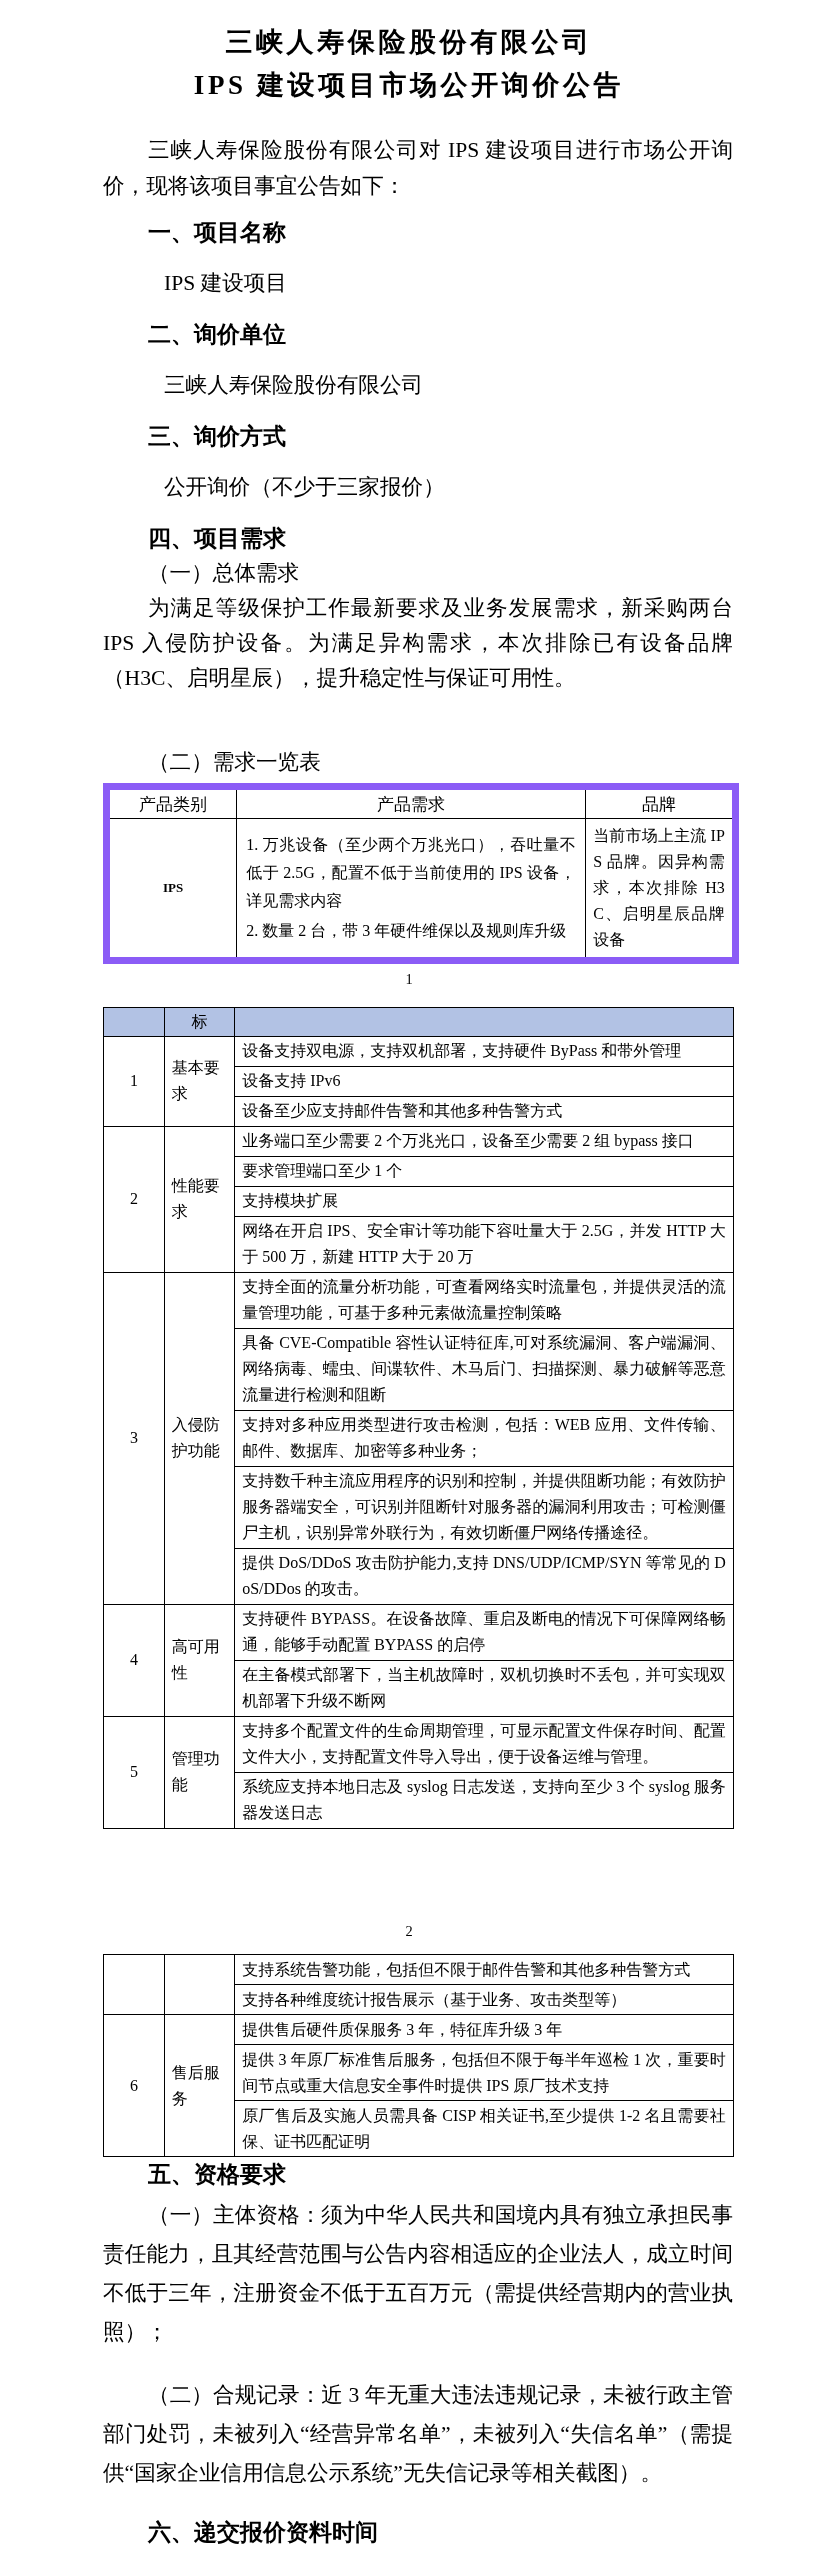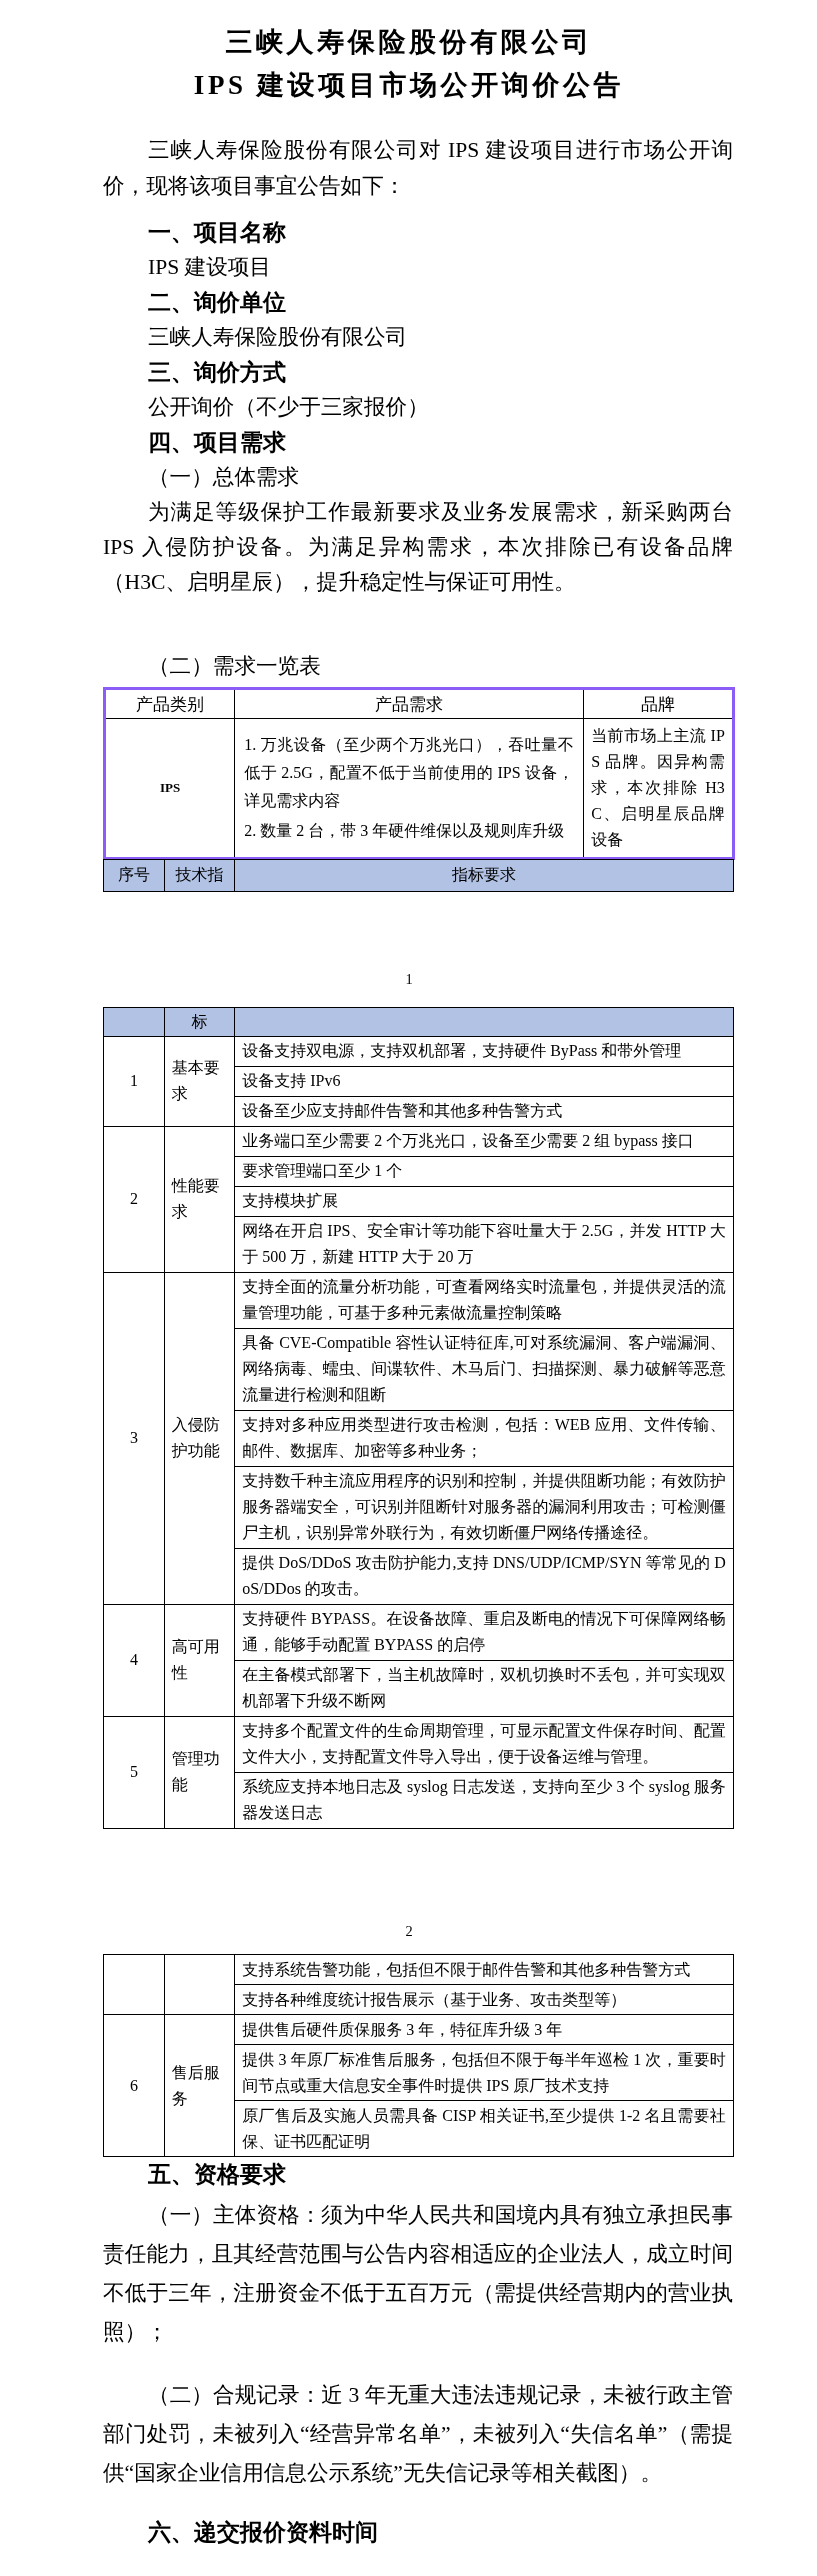--- a/index.html
+++ b/index.html
@@ -24,33 +24,33 @@
   }
   .h-sec{
     margin:0;font-size:23px;line-height:35px;font-weight:bold;
     font-family:"Liberation Sans","DejaVu Sans",sans-serif;
     padding-left:45px;
   }
   .h-sub{
     margin:0;font-size:21.6px;line-height:35px;font-weight:normal;
     padding-left:45px;
   }
-  .bline{margin:0;font-size:21.6px;line-height:35px;padding-left:45px;}
+  .bline{margin:16px;font-size:21.6px;line-height:35px;padding-left:45px;}
   .para{
     margin:0;font-size:21.6px;line-height:39px;
     text-indent:45px;text-align:justify;
   }
   .para.lh68{line-height:35px;}
   .para.lh70{line-height:36px;}
 
   
   table{border-collapse:collapse;table-layout:fixed;margin-left:103px;}
   td,th{border:0.5px solid #000;word-break:break-all;}
 
-  .t1{width:630px;border:3px solid #8b5cf6;margin-top:3.1px;}
+  .t1{width:630px;border:7px solid #8b5cf6;margin-top:3.1px;}
   .t1 th{
     font-weight:normal;font-size:17px;line-height:23px;
     padding:2.6px 3.1px;text-align:center;vertical-align:middle;
   }
   .t1 td{font-size:16px;vertical-align:middle;}
   .t1 .cat{text-align:center;font-weight:bold;font-size:13px;}
   .t1 .reqcell{padding:5.2px 9.3px;line-height:28px;text-align:justify;}
   .t1 .reqcell .req-item{margin:2.1px 0;}
   .t1 .brandcell{padding:4.1px 7.2px;line-height:26px;text-align:justify;}
 
@@ -121,34 +121,20 @@
         <td class="cat">IPS</td>
         <td class="reqcell">
           <div class="req-item">1. 万兆设备（至少两个万兆光口），吞吐量不低于 2.5G，配置不低于当前使用的 IPS 设备，详见需求内容</div>
           <div class="req-item">2. 数量 2 台，带 3 年硬件维保以及规则库升级</div>
         </td>
         <td class="brandcell">当前市场上主流 IPS 品牌。因异构需求，本次排除 H3C、启明星辰品牌设备</td>
       </tr>
     </tbody>
       </table>
 
-    <table class="t2h">
-      <colgroup>
-          <col class="col-no">
-          <col class="col-ind">
-          <col class="col-req">
-        </colgroup>
-      <tbody>
-          <tr>
-        <td>序号</td>
-        <td>技术指</td>
-        <td>指标要求</td>
-      </tr>
-    </tbody>
-      </table>
 
     <div class="pagenum" style="top:969px;">1</div>
   </div>
 
   <div class="page" style="top:1005px;height:947px;">
     <table class="t2" style="margin-top:1.5px;">
       <colgroup>
           <col class="col-no">
           <col class="col-ind">
           <col class="col-req">

